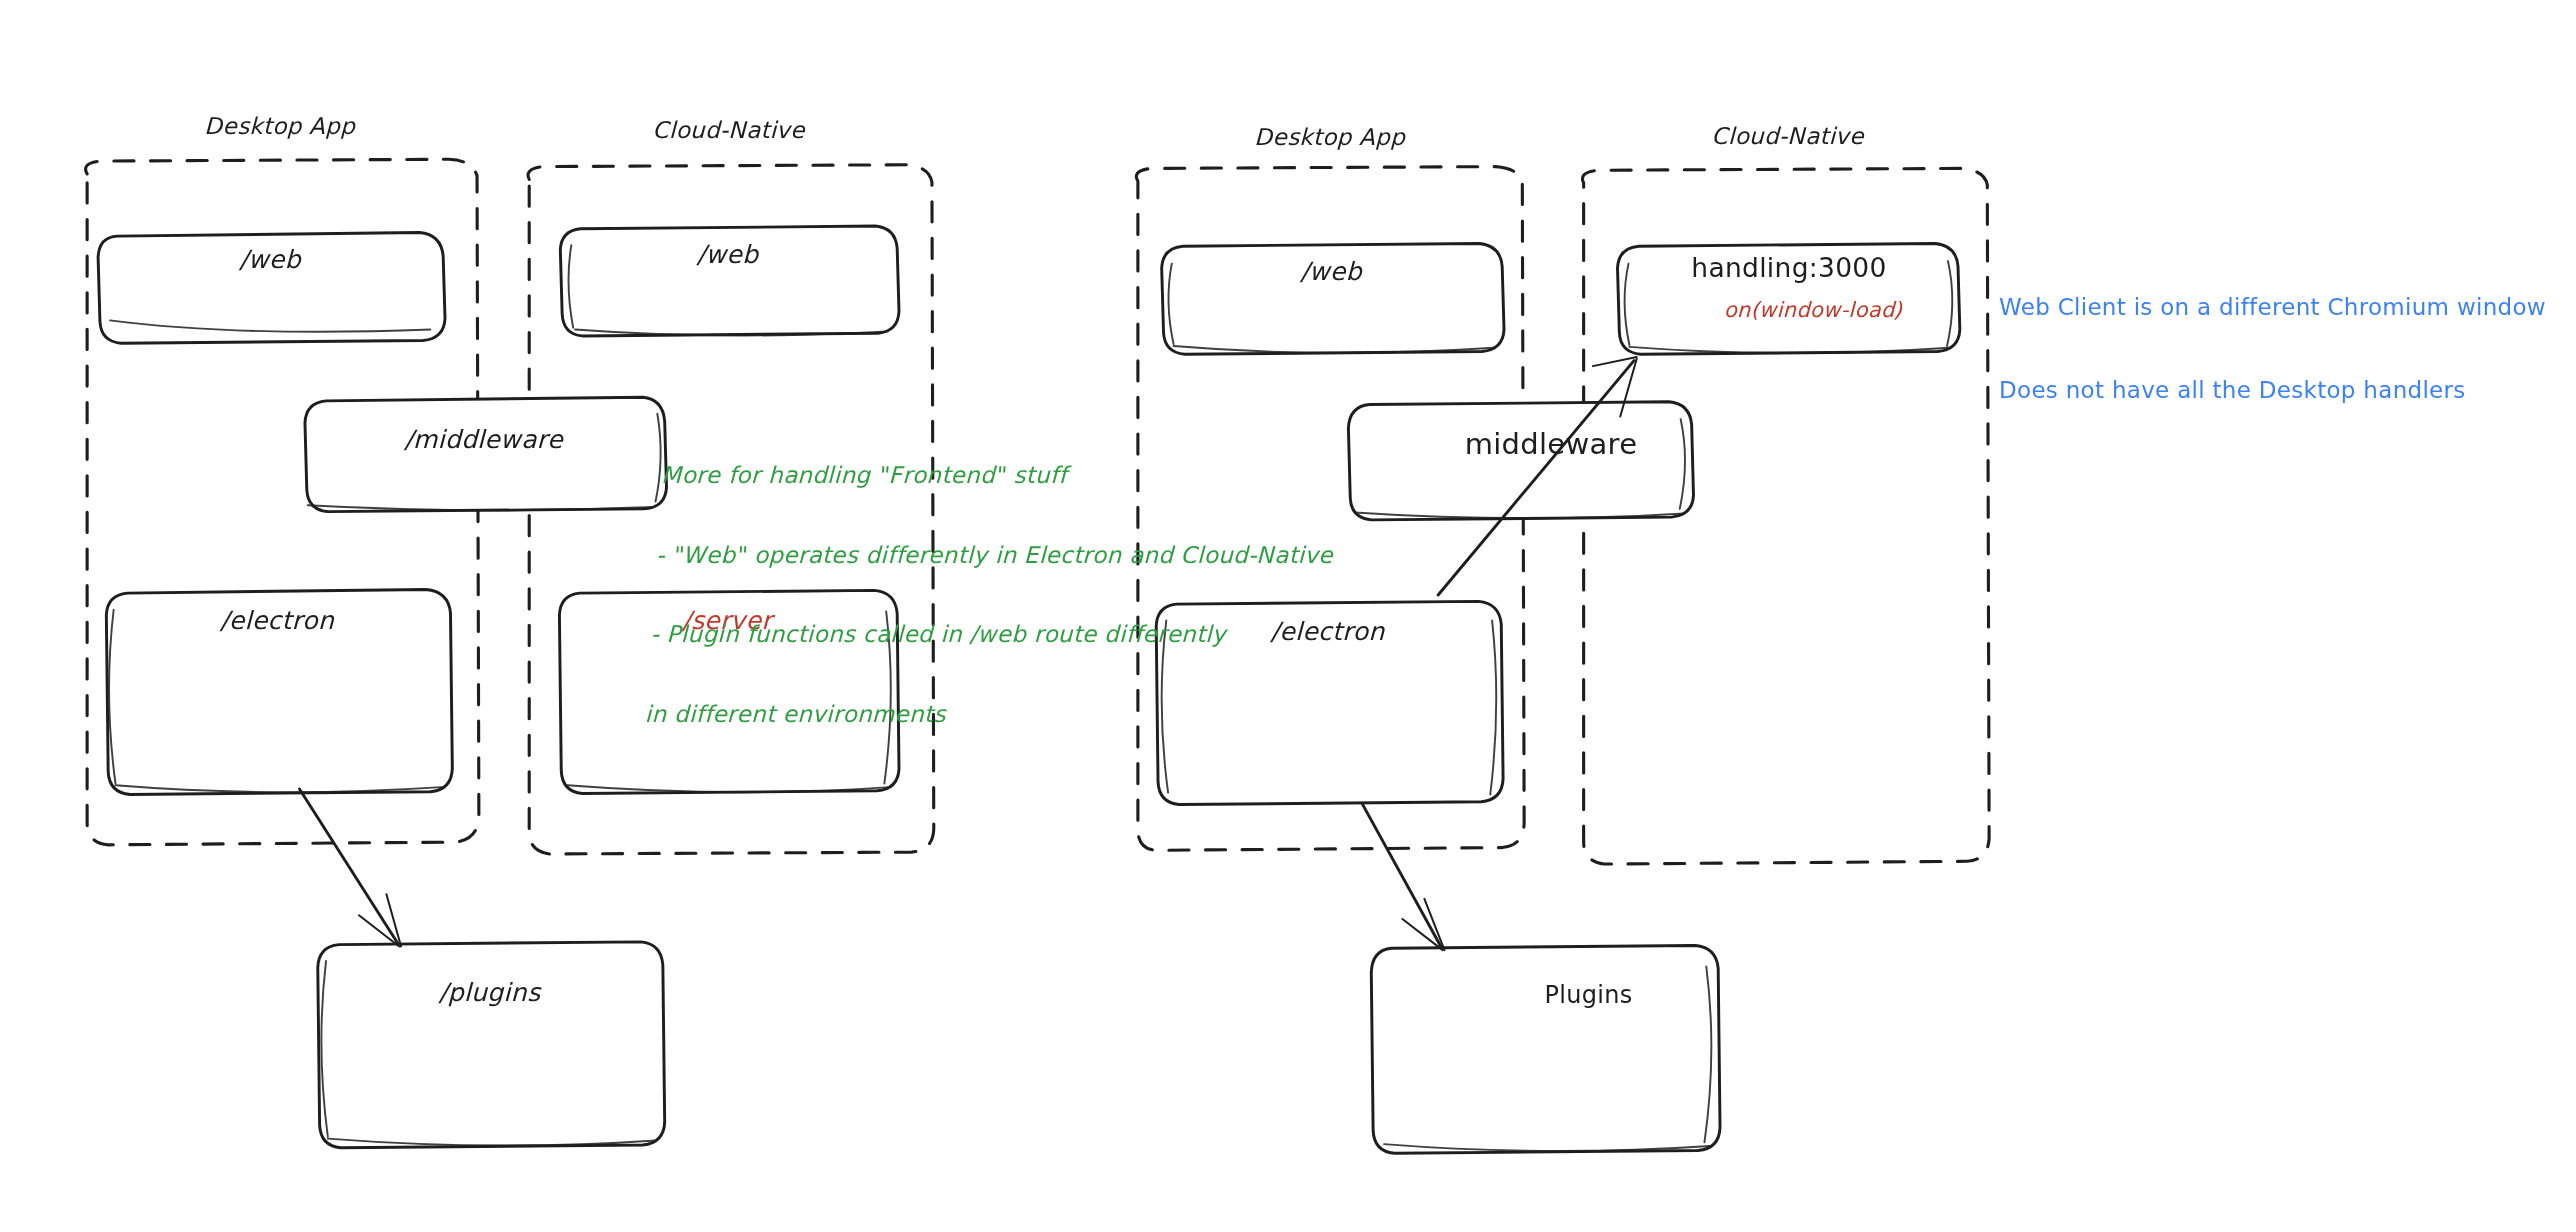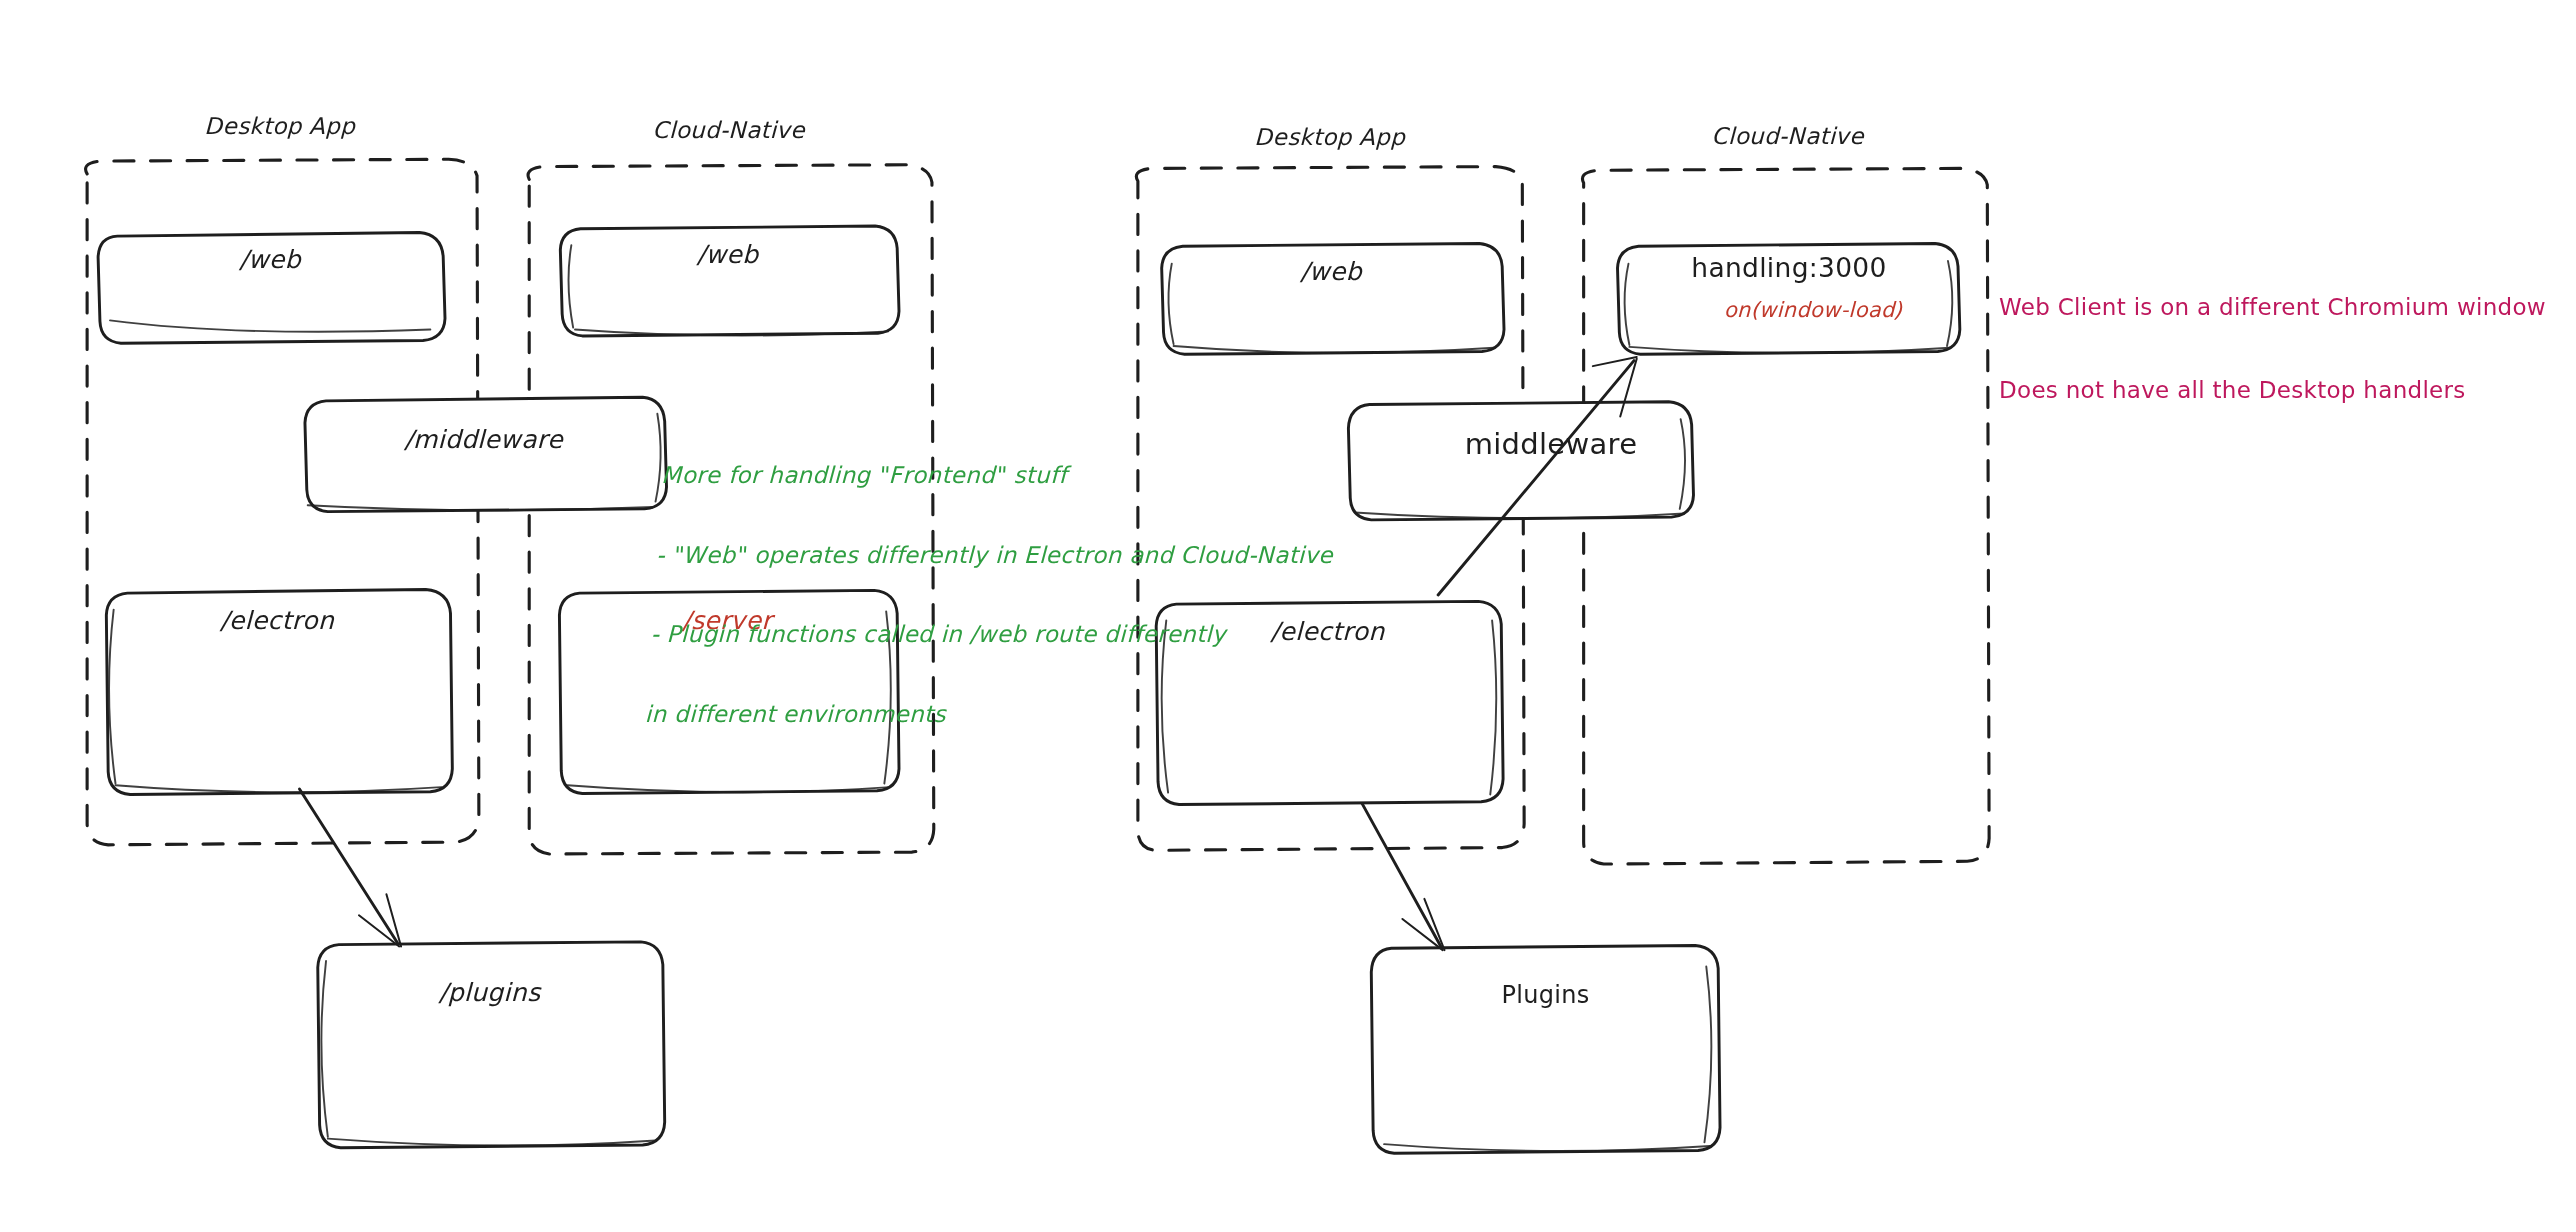--- a/index.html
+++ b/index.html
@@ -51,21 +51,21 @@
     transform: none;
   }
   .note {
     font-size: 23px;
     line-height: 26.5px;
     font-style: italic;
     transform: skewX(-4deg);
     white-space: pre;
   }
   .note.green { color: #2f9e41; }
-  .note.red   { color: #be185d; font-style: normal; transform: none; line-height: 27.5px; }
+  .note.red   { color: #3b82f6; font-style: normal; transform: none; line-height: 27.5px; }
   .sub-label  { font-size: 21px; color: #c0392b; font-style: italic; transform: skewX(-4deg); }
   .red-text   { color: #c0392b; }
 </style>
 </head>
 <body>
 
 <div id="canvas">
 
   <svg class="layer" viewBox="0 0 2814 1346" xmlns="http://www.w3.org/2000/svg">
     <defs>
@@ -209,21 +209,21 @@
   <div class="lbl node-label" style="left:1162px; top:257px; width:342px;">/web</div>
 
   <div class="lbl node-label plain" style="left:1618px; top:252px; width:342px; font-size:26.5px;">handling:3000</div>
 
   <div class="lbl sub-label" style="left:1618px; top:298px; width:394px; text-align:center;">on(window-load)</div>
 
   <div class="lbl node-label plain" style="left:1348px; top:427px; width:406px; font-size:29px;">middleware</div>
 
   <div class="lbl node-label" style="left:1156px; top:617px; width:347px;">/electron</div>
 
-  <div class="lbl node-label plain" style="left:1371px; top:981px; width:349px; font-size:24px;">Plugins</div>
+  <div class="lbl node-label plain" style="left:1371px; top:981px; width:349px; font-size:24px;padding-left:43px;">Plugins</div>
 
   <div class="lbl note red" style="left:1999px; top:239px;">
     <div>Web Client is on a different Chromium window</div>
     <div>Does not have all the Desktop handlers</div>
   </div>
 
 </div>
 
 
 </body></html>

